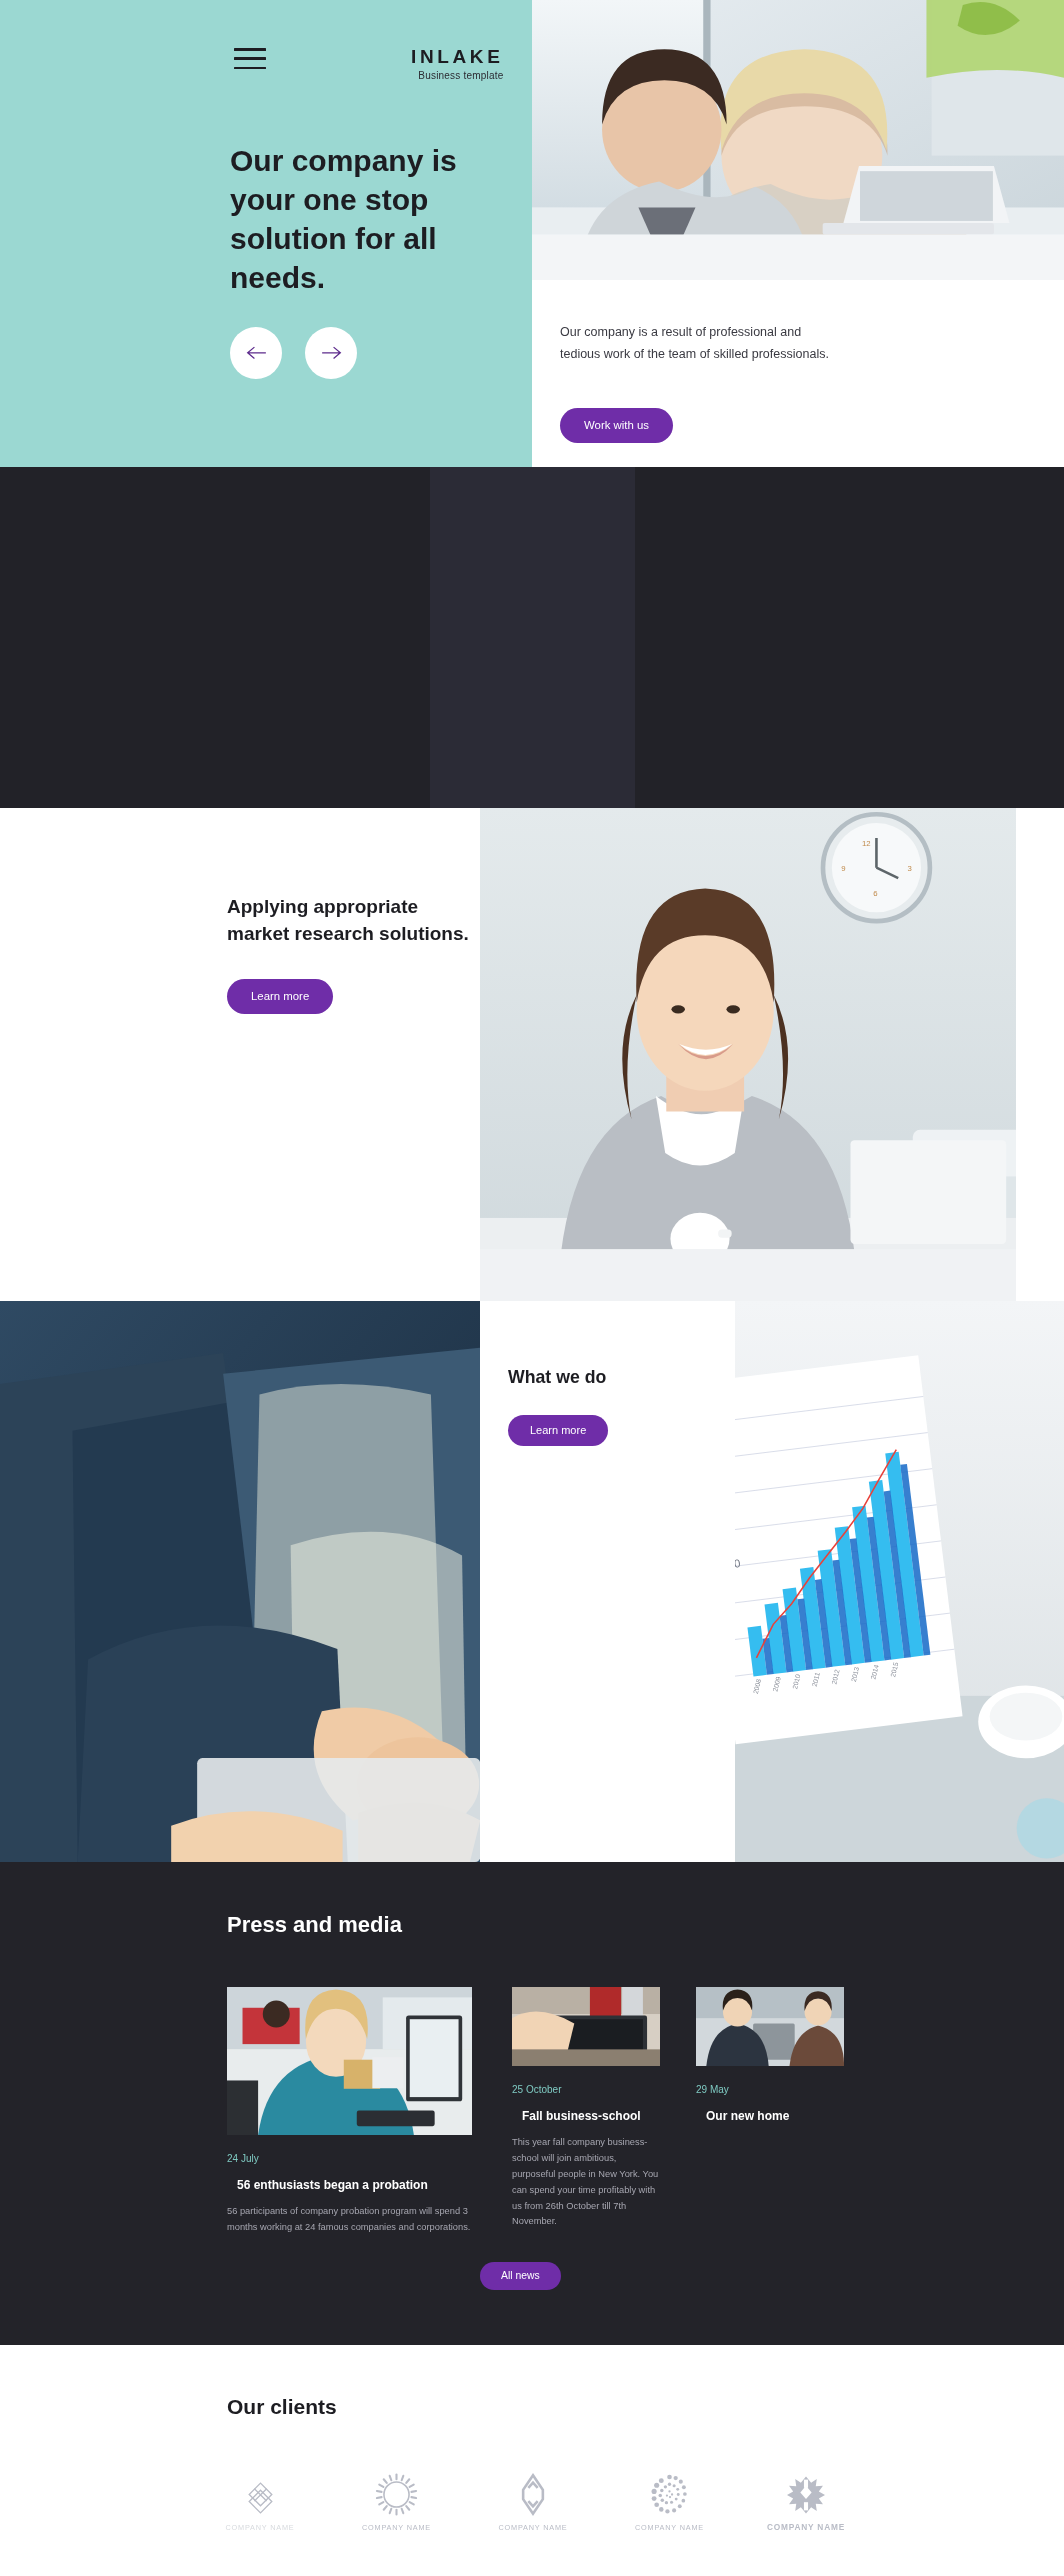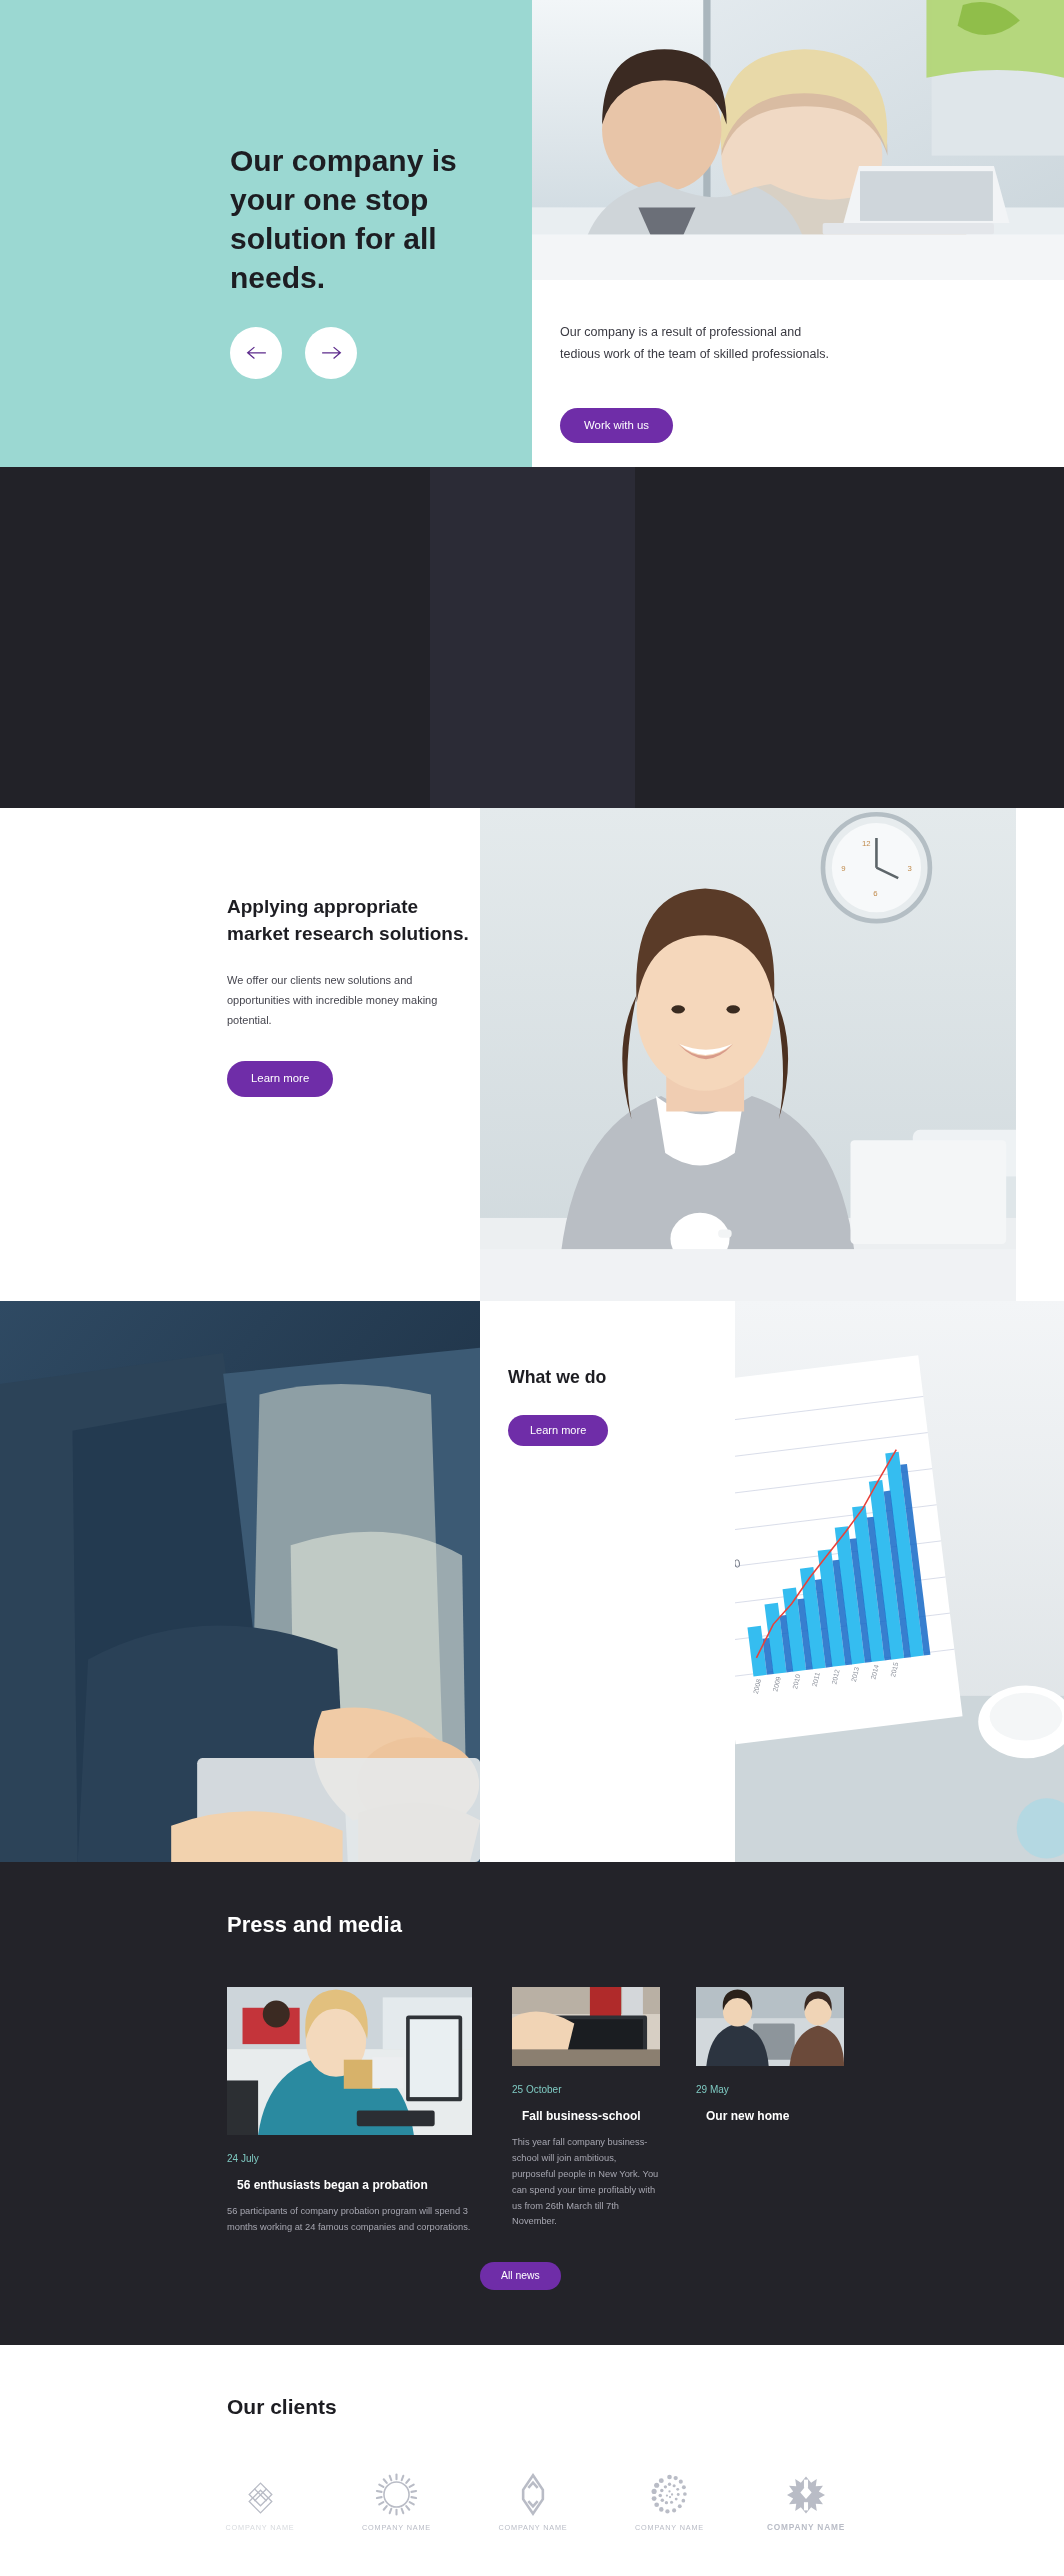--- a/index.html
+++ b/index.html
@@ -165,20 +165,31 @@
         <path d="M135 240 q0 -145 120 -145 q120 0 120 145 q-25 -85 -120 -85 q-95 0 -120 85Z" fill="#3b2a22"></path>
         <path d="M90 540 q5 -160 155 -190 q110 55 185 10 q105 45 105 180 Z" fill="#cfd5d9"></path>
         <path d="M205 400 l55 125 l55 -125 Z" fill="#6b6f78"></path>
         <rect x="560" y="430" width="330" height="22" rx="4" fill="#e3e6ea"></rect>
         <path d="M600 430 l30 -110 l260 0 l30 110 Z" fill="#f2f4f6"></path>
         <rect x="632" y="330" width="256" height="96" fill="#cfd6db"></rect>
         <rect x="0" y="452" width="1025" height="88" fill="#f3f5f7"></rect>
       </svg>
     </div>
 
+    <div class="topbar">
+      <div class="hamburger">
+        <span></span>
+        <span></span>
+        <span></span>
+      </div>
+      <div class="brand">
+        <div class="brand-name">INLAKE</div>
+        <div class="brand-sub">Business template</div>
+      </div>
+    </div>
 
     <h1 class="hero-title">Our company is your one stop solution for all needs.</h1>
 
     <div class="hero-arrows">
       <div class="arrow-btn">
         <svg viewBox="0 0 44 34">
           <path d="M40 17 H6 M18 6 L5 17 L18 28" fill="none" stroke="#5c2a8c" stroke-width="2.4"></path>
         </svg>
       </div>
       <div class="arrow-btn">
@@ -248,21 +259,20 @@
         <path d="M430 455 q50 42 102 0 q-50 22 -102 0Z" fill="#ffffff"></path>
         <path d="M428 455 q52 46 106 0 q-52 58 -106 0Z" fill="#c06a62" opacity="0.55"></path>
         <ellipse cx="470" cy="830" rx="57" ry="50" fill="#ffffff"></ellipse>
         <rect x="505" y="812" width="26" height="16" rx="7" fill="#f2f4f5"></rect>
         <rect x="760" y="640" width="300" height="200" rx="8" fill="#f4f6f7"></rect>
         <rect x="0" y="850" width="1125" height="100" fill="#f0f2f4"></rect>
       </svg>
     </div>
     <div class="research-left">
       <h2 class="sec-title">Applying appropriate market research solutions.</h2>
-      <p class="sec-text">We offer our clients new solutions and opportunities with incredible money making potential.</p>
       <button class="btn">Learn more</button>
     </div>
   </section>
 
   <section class="whatwedo">
     <div class="hands-photo">
       <svg viewBox="0 0 925 1080" preserveAspectRatio="xMidYMid slice">
         <defs>
           <linearGradient id="dn" x1="0" y1="0" x2="1" y2="1">
             <stop offset="0" stop-color="#2f4a63"></stop>
@@ -392,21 +402,21 @@
           <rect x="150" y="0" width="60" height="70" fill="#b02a2a"></rect>
           <rect x="212" y="0" width="40" height="70" fill="#d4d7da"></rect>
           <rect x="80" y="55" width="180" height="80" rx="4" fill="#2d3136"></rect>
           <rect x="88" y="62" width="164" height="66" fill="#1a1d21"></rect>
           <path d="M0 60 q50 -30 120 10 l-20 82 l-100 0Z" fill="#f1d4b5"></path>
           <rect x="0" y="120" width="285" height="32" fill="#8b7f70"></rect>
         </svg>
       </div>
       <div class="pdate">25 October</div>
       <h3 class="ptitle">Fall business-school</h3>
-      <p class="pexcerpt">This year fall company business-school will join ambitious, purposeful people in New York. You can spend your time profitably with us from 26th March till 7th November.</p>
+      <p class="pexcerpt">This year fall company business-school will join ambitious, purposeful people in New York. You can spend your time profitably with us from 26th October till 7th November.</p>
     </article>
 
     <article class="pcard pc3">
       <div class="pthumb">
         <svg viewBox="0 0 285 152" preserveAspectRatio="xMidYMid slice">
           <rect width="285" height="152" fill="#d2d8dc"></rect>
           <rect x="0" y="0" width="285" height="60" fill="#b6c0c6"></rect>
           <rect x="110" y="70" width="80" height="70" rx="3" fill="#8d959b"></rect>
           <path d="M20 152 q8 -72 60 -82 q54 10 60 82Z" fill="#2c3440"></path>
           <circle cx="80" cy="48" r="28" fill="#f0d4b6"></circle>

